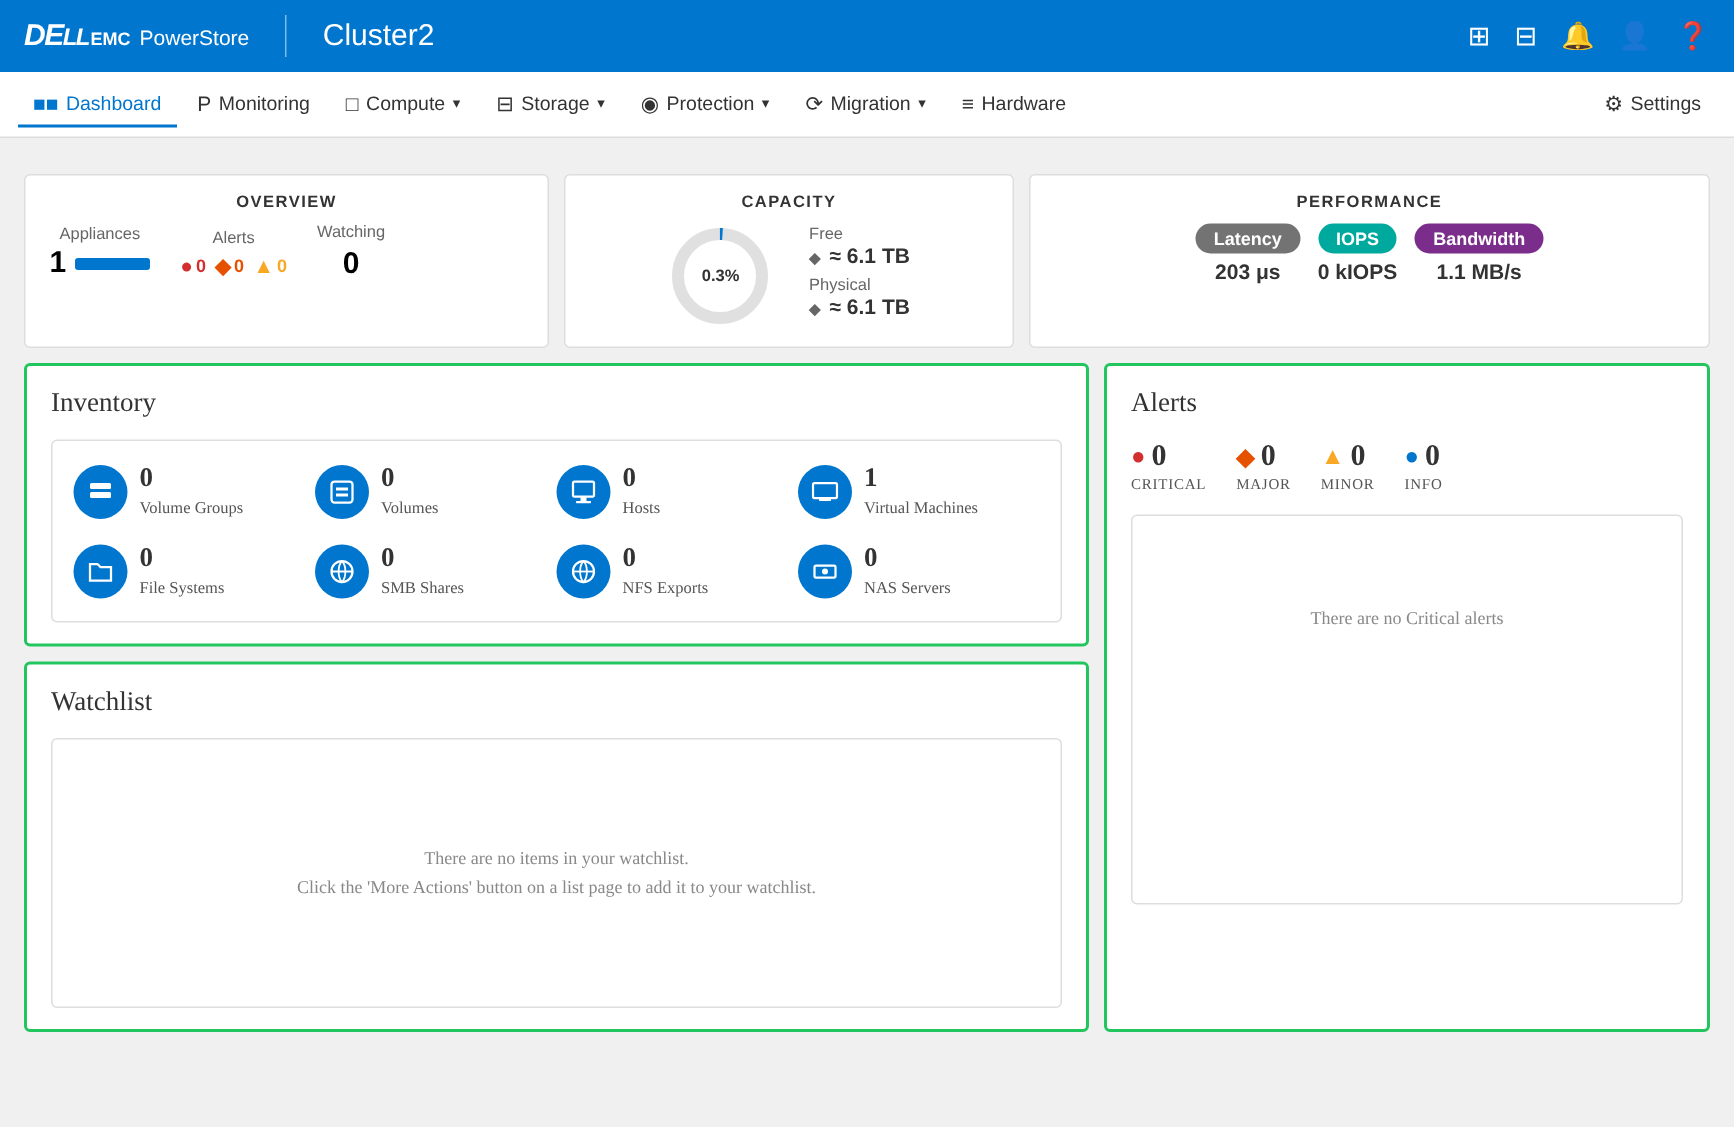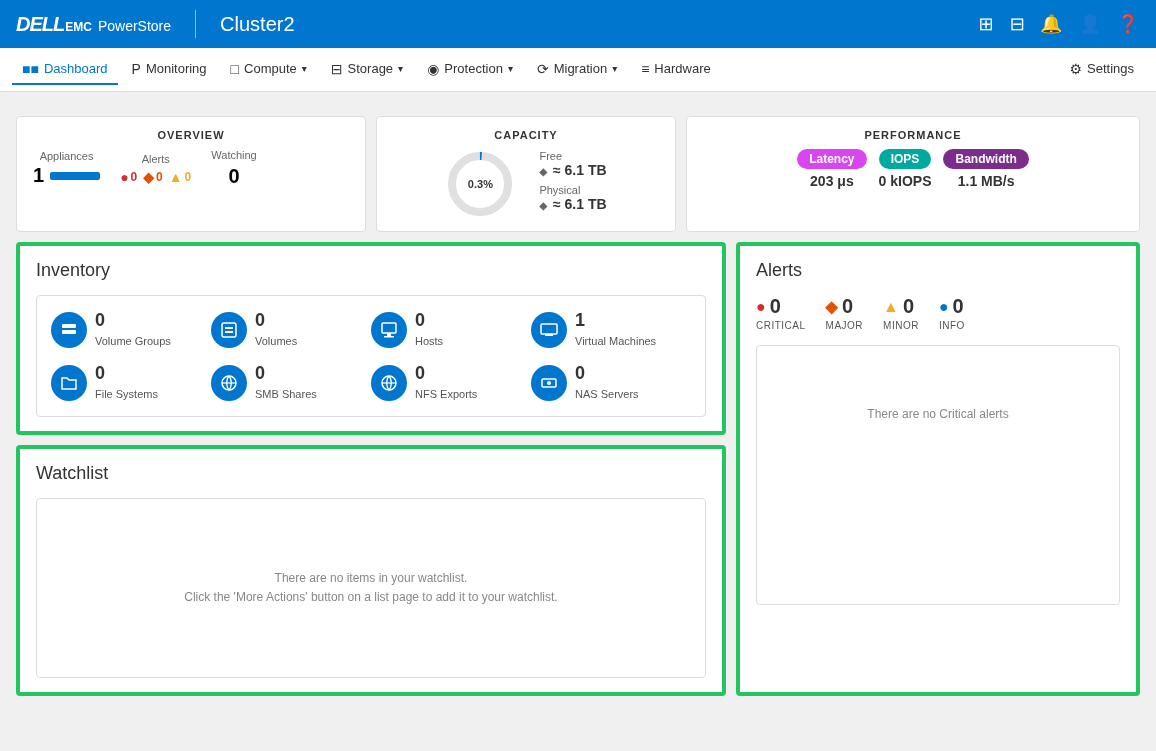--- a/index.html
+++ b/index.html
@@ -189,39 +189,40 @@
     .perf-metric { text-align: center; }
     .perf-badge {
       display: inline-block;
       padding: 3px 12px;
       border-radius: 12px;
       font-size: 12px;
       font-weight: bold;
       color: white;
       margin-bottom: 4px;
     }
-    .perf-badge.latency { background: #d946ef; }
+    .perf-badge.latency { background: #737373; }
     .perf-badge.iops { background: #00a99d; }
     .perf-badge.bandwidth { background: #7b2d8b; }
     .perf-value { font-size: 14px; font-weight: bold; color: #333; }
 
     
     .lower-content {
       display: flex;
       gap: 10px;
     }
     .left-col { flex: 0 0 710px; display: flex; flex-direction: column; gap: 10px; }
     .right-col { flex: 1; display: flex; flex-direction: column; gap: 10px; }
 
     
     .section-panel {
       background: white;
-      border: 4px solid #22c55e;
+      border: 2px solid #22c55e;
       border-radius: 4px;
       padding: 14px 16px;
+      font-family: Liberation Serif, serif;
     }
     .section-title {
       font-size: 18px;
       color: #333;
       margin-bottom: 14px;
       font-weight: normal;
     }
 
     
     .inventory-grid {
@@ -317,21 +318,21 @@
     }
   </style>
 </head>
 <body>
 
 <div class="header">
   <div class="header-left">
     <div style="display:flex;align-items:baseline;gap:0;">
       <span style="font-weight:900;font-size:20px;color:white;font-style:italic;letter-spacing:-1px;">D</span>
       <span style="font-weight:900;font-size:20px;color:white;font-style:italic;letter-spacing:-1px;">E</span>
-      <span style="font-weight:900;font-size:20px;color:white;font-style:italic;letter-spacing:-1px;">LL</span>
+      <span style="font-weight:900;font-size:16px;color:white;font-style:italic;letter-spacing:-1px;">LL</span>
       <span style="font-weight:bold;font-size:12px;color:white;margin-left:1px;">EMC</span>
       <span style="font-size:14px;color:white;margin-left:6px;">PowerStore</span>
     </div>
     <div class="header-divider"></div>
     <span class="cluster-name">Cluster2</span>
   </div>
   <div class="header-icons">
     <span class="header-icon">⊞</span>
     <span class="header-icon">⊟</span>
     <span class="header-icon">🔔</span>

